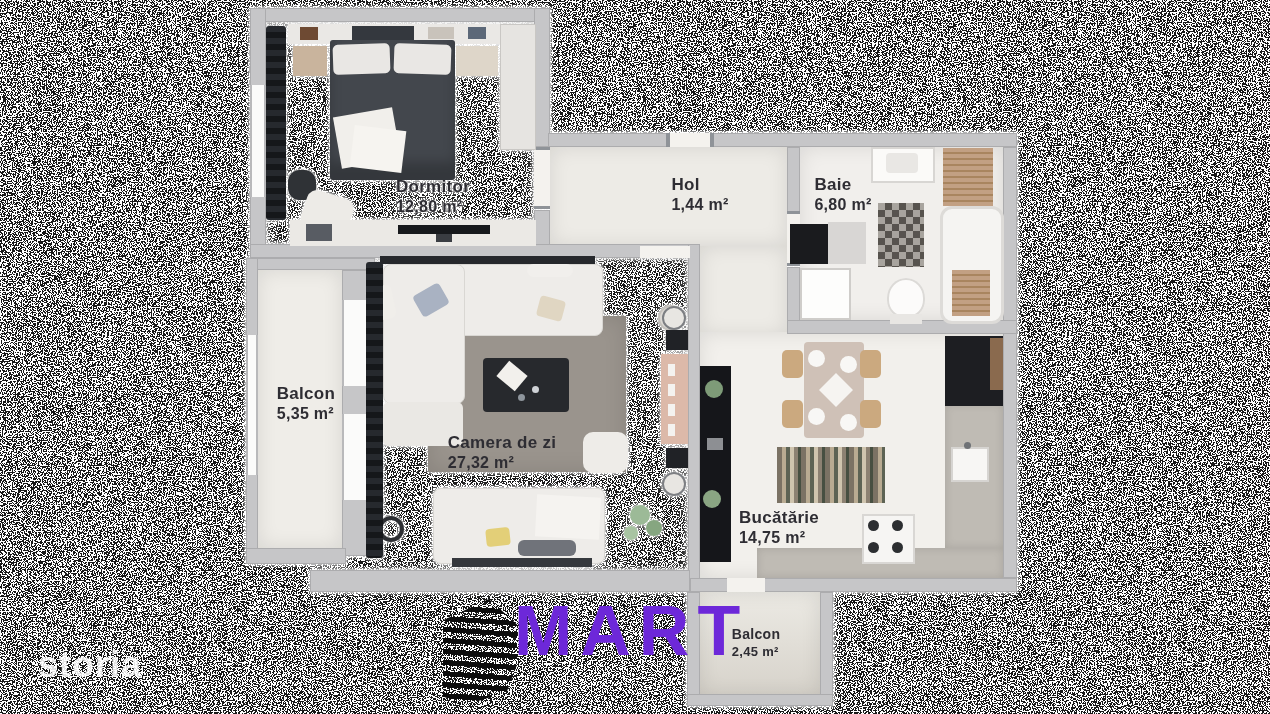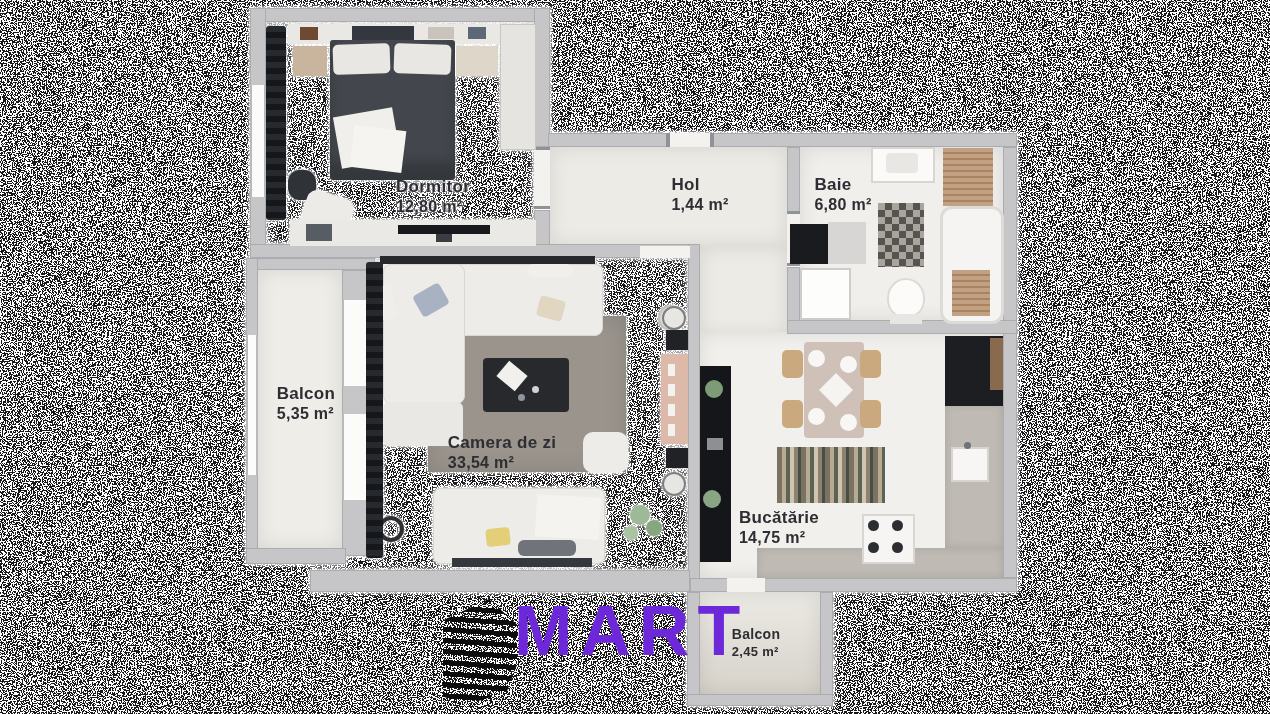--- a/index.html
+++ b/index.html
@@ -215,31 +215,32 @@
     <div class="label" style="left:843px;top:174px">
       <div class="nm">Baie</div>
       <div class="ar">6,80 m²</div>
     </div>
     <div class="label" style="left:306px;top:383px">
       <div class="nm">Balcon</div>
       <div class="ar">5,35 m²</div>
     </div>
     <div class="label" style="left:502px;top:432px">
       <div class="nm">Camera de zi</div>
-      <div class="ar">33,54 m²</div>
+      <div class="ar">27,32 m²</div>
     </div>
     <div class="label" style="left:779px;top:507px">
       <div class="nm">Bucătărie</div>
       <div class="ar">14,75 m²</div>
     </div>
     <div class="label small" style="left:756px;top:626px">
       <div class="nm">Balcon</div>
       <div class="ar">2,45 m²</div>
     </div>
   </div>
 
   <div id="logo">
     <div id="logo-building"></div>
     <div id="logo-name">MART</div>
   </div>
 
+  <div id="storia">storia</div>
 
 </div>
 
 </body></html>

